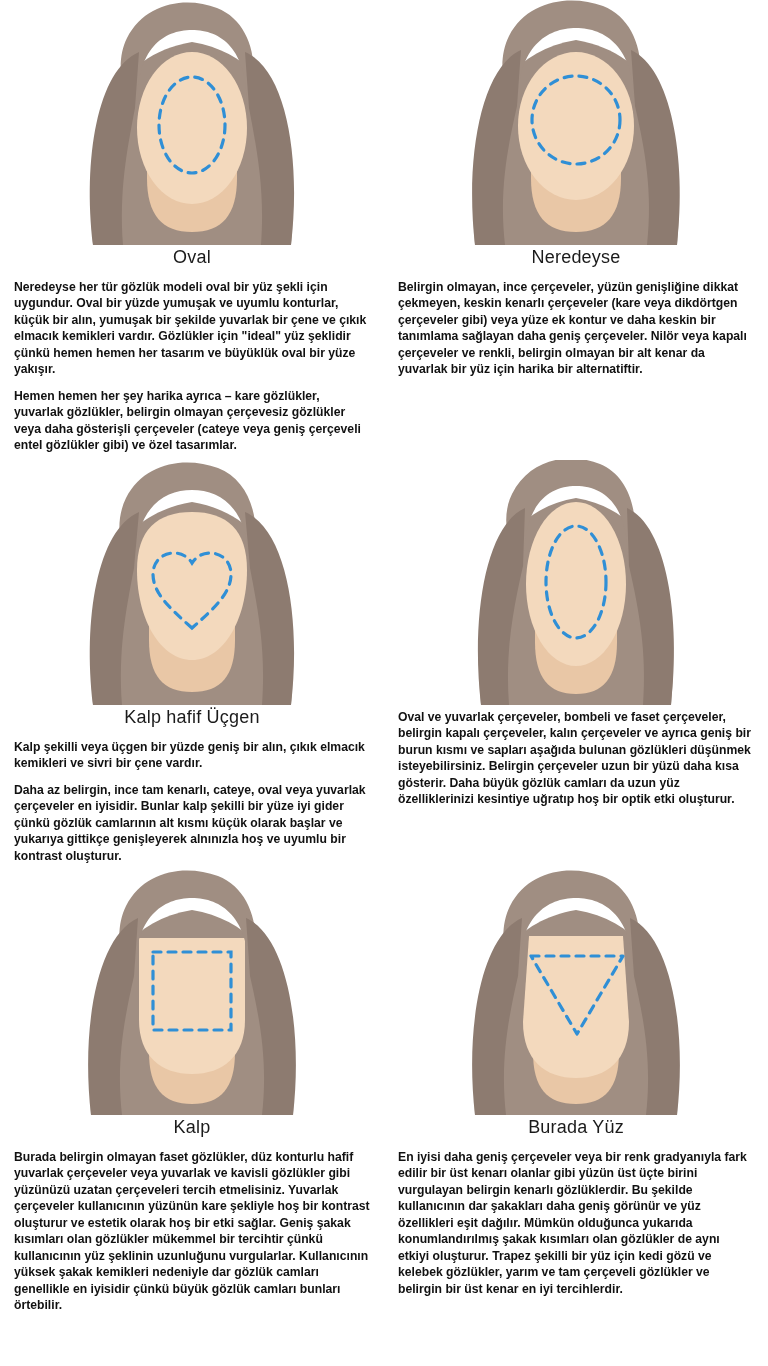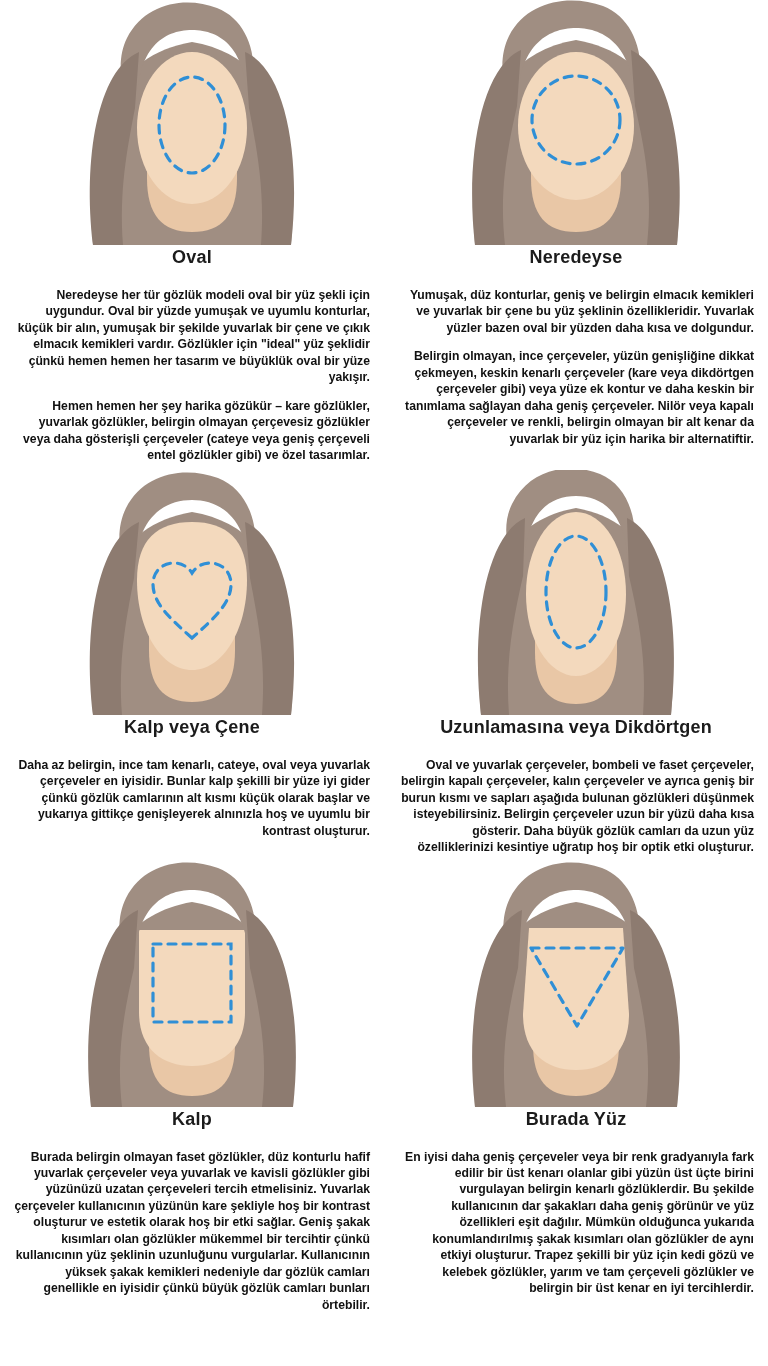--- a/index.html
+++ b/index.html
@@ -27,32 +27,32 @@
     flex-direction: column;
     align-items: center;
   }
   .figure {
     width: 100%;
     display: flex;
     justify-content: center;
   }
   .face-title {
     font-size: 18px;
-    font-weight: bold;
+    font-weight: normal;
     color: #1b1b1b;
     text-align: center;
     margin: 2px 0 7px 0;
     letter-spacing: 0.2px;
   }
   .para {
     font-size: 12.2px;
     line-height: 1.35;
     font-weight: bold;
-    text-align: right;
-    margin: 12px 0 10px 0;
+    text-align: left;
+    margin: 4px 0 10px 0;
     color: #111;
   }
   .para:last-child { margin-bottom: 0; }
   .text-block { width: 100%; padding: 0 6px; }
   svg { display: block; }
 </style>
 </head>
 <body>
 
 <div class="grid">
@@ -67,80 +67,79 @@
           <path d="M110 112 C108 50 135 30 165 30 C195 30 222 50 220 112 C235 70 226 22 190 8 C160 -4 118 2 100 38 C88 62 94 96 110 112 Z" fill="#a08e82"></path>
           <path d="M108 108 C100 150 92 190 96 245 L66 245 C56 160 70 70 112 52 Z" fill="#8d7b70"></path>
           <path d="M222 108 C230 150 238 190 234 245 L264 245 C274 160 260 70 218 52 Z" fill="#8d7b70"></path>
           <ellipse cx="165" cy="125" rx="33" ry="48" fill="none" stroke="#2f8fd6" stroke-width="3.2" stroke-dasharray="8 7" stroke-linecap="round"></ellipse>
         </g>
       </svg>
     </div>
     <div class="face-title">Oval</div>
     <div class="text-block">
       <p class="para">Neredeyse her tür gözlük modeli oval bir yüz şekli için uygundur. Oval bir yüzde yumuşak ve uyumlu konturlar, küçük bir alın, yumuşak bir şekilde yuvarlak bir çene ve çıkık elmacık kemikleri vardır. Gözlükler için "ideal" yüz şeklidir çünkü hemen hemen her tasarım ve büyüklük oval bir yüze yakışır.</p>
-      <p class="para">Hemen hemen her şey harika gözükür – kare gözlükler, yuvarlak gözlükler, belirgin olmayan çerçevesiz gözlükler veya daha gösterişli çerçeveler (cateye veya geniş çerçeveli entel gözlükler gibi) ve özel tasarımlar.</p>
+      <p class="para">Hemen hemen her şey harika ayrıca – kare gözlükler, yuvarlak gözlükler, belirgin olmayan çerçevesiz gözlükler veya daha gösterişli çerçeveler (cateye veya geniş çerçeveli entel gözlükler gibi) ve özel tasarımlar.</p>
     </div>
   </div>
 
   <div class="cell">
     <div class="figure">
       <svg width="330" height="245" viewBox="0 0 330 245">
         <g>
           <path d="M64 245 C56 148 72 56 165 40 C258 56 274 148 266 245 Z" fill="#a08e82"></path>
           <path d="M120 178 C120 215 135 232 165 232 C195 232 210 215 210 178 L210 150 L120 150 Z" fill="#e9c7a6"></path>
           <ellipse cx="165" cy="126" rx="58" ry="74" fill="#f3d9bd"></ellipse>
           <path d="M107 110 C105 48 135 28 165 28 C195 28 225 48 223 110 C238 68 228 20 192 6 C160 -6 116 0 98 36 C86 60 91 94 107 110 Z" fill="#a08e82"></path>
           <path d="M106 106 C96 150 88 192 94 245 L64 245 C54 158 70 68 110 50 Z" fill="#8d7b70"></path>
           <path d="M224 106 C234 150 242 192 236 245 L266 245 C276 158 260 68 220 50 Z" fill="#8d7b70"></path>
           <circle cx="165" cy="120" r="44" fill="none" stroke="#2f8fd6" stroke-width="3.2" stroke-dasharray="8 7" stroke-linecap="round"></circle>
         </g>
       </svg>
     </div>
     <div class="face-title">Neredeyse</div>
     <div class="text-block">
-      <p class="para">Yumuşak, düz konturlar, geniş ve belirgin elmacık kemikleri ve yuvarlak bir çene bu yüz şeklinin özellikleridir. Yuvarlak yüzler bazen oval bir yüzden daha kısa ve dolgundur.</p>
       <p class="para">Belirgin olmayan, ince çerçeveler, yüzün genişliğine dikkat çekmeyen, keskin kenarlı çerçeveler (kare veya dikdörtgen çerçeveler gibi) veya yüze ek kontur ve daha keskin bir tanımlama sağlayan daha geniş çerçeveler. Nilör veya kapalı çerçeveler ve renkli, belirgin olmayan bir alt kenar da yuvarlak bir yüz için harika bir alternatiftir.</p>
     </div>
   </div>
 
   <div class="cell">
     <div class="figure">
       <svg width="330" height="245" viewBox="0 0 330 245">
         <g>
           <path d="M66 245 C58 150 72 58 165 42 C258 58 272 150 264 245 Z" fill="#a08e82"></path>
           <path d="M122 180 C122 216 136 232 165 232 C194 232 208 216 208 180 L208 152 L122 152 Z" fill="#e9c7a6"></path>
           <path d="M110 110 C110 70 130 52 165 52 C200 52 220 70 220 110 C220 160 196 200 165 200 C134 200 110 160 110 110 Z" fill="#f3d9bd"></path>
           <path d="M108 112 C106 50 135 30 165 30 C195 30 224 50 222 112 C237 70 227 22 191 8 C159 -4 117 2 99 38 C87 62 92 96 108 112 Z" fill="#a08e82"></path>
           <path d="M107 108 C99 150 91 190 95 245 L66 245 C56 160 70 70 112 52 Z" fill="#8d7b70"></path>
           <path d="M223 108 C231 150 239 190 235 245 L264 245 C274 160 260 70 218 52 Z" fill="#8d7b70"></path>
           <path d="M165 168 C140 146 126 132 126 114 C126 101 136 93 147 93 C155 93 161 97 165 103 C169 97 175 93 183 93 C194 93 204 101 204 114 C204 132 190 146 165 168 Z" fill="none" stroke="#2f8fd6" stroke-width="3.2" stroke-dasharray="8 7" stroke-linecap="round"></path>
         </g>
       </svg>
     </div>
-    <div class="face-title">Kalp veya Çene</div>
+    <div class="face-title">Kalp hafif Üçgen</div>
     <div class="text-block">
+      <p class="para">Kalp şekilli veya üçgen bir yüzde geniş bir alın, çıkık elmacık kemikleri ve sivri bir çene vardır.</p>
       <p class="para">Daha az belirgin, ince tam kenarlı, cateye, oval veya yuvarlak çerçeveler en iyisidir. Bunlar kalp şekilli bir yüze iyi gider çünkü gözlük camlarının alt kısmı küçük olarak başlar ve yukarıya gittikçe genişleyerek alnınızla hoş ve uyumlu bir kontrast oluşturur.</p>
     </div>
   </div>
 
   <div class="cell">
     <div class="figure">
       <svg width="330" height="245" viewBox="0 0 330 245">
         <g>
           <path d="M70 245 C62 150 74 54 165 38 C256 54 268 150 260 245 Z" fill="#a08e82"></path>
           <path d="M124 182 C124 218 138 234 165 234 C192 234 206 218 206 182 L206 154 L124 154 Z" fill="#e9c7a6"></path>
           <ellipse cx="165" cy="124" rx="50" ry="82" fill="#f3d9bd"></ellipse>
           <path d="M113 108 C111 46 136 26 165 26 C194 26 219 46 217 108 C232 66 223 18 189 4 C159 -8 119 -2 101 34 C89 58 97 92 113 108 Z" fill="#a08e82"></path>
           <path d="M112 106 C102 150 94 192 98 245 L70 245 C60 158 74 66 114 48 Z" fill="#8d7b70"></path>
           <path d="M218 106 C228 150 236 192 232 245 L260 245 C270 158 256 66 216 48 Z" fill="#8d7b70"></path>
           <ellipse cx="165" cy="122" rx="30" ry="56" fill="none" stroke="#2f8fd6" stroke-width="3.2" stroke-dasharray="8 7" stroke-linecap="round"></ellipse>
         </g>
       </svg>
     </div>
-    <div class="face-title">Uzunlamasına veya Dikdörtgen</div>
     <div class="text-block">
       <p class="para">Oval ve yuvarlak çerçeveler, bombeli ve faset çerçeveler, belirgin kapalı çerçeveler, kalın çerçeveler ve ayrıca geniş bir burun kısmı ve sapları aşağıda bulunan gözlükleri düşünmek isteyebilirsiniz. Belirgin çerçeveler uzun bir yüzü daha kısa gösterir. Daha büyük gözlük camları da uzun yüz özelliklerinizi kesintiye uğratıp hoş bir optik etki oluşturur.</p>
     </div>
   </div>
 
   <div class="cell">
     <div class="figure">
       <svg width="330" height="245" viewBox="0 0 330 245">
         <g>
           <path d="M64 245 C58 148 72 56 165 40 C258 56 272 148 266 245 Z" fill="#a08e82"></path>

